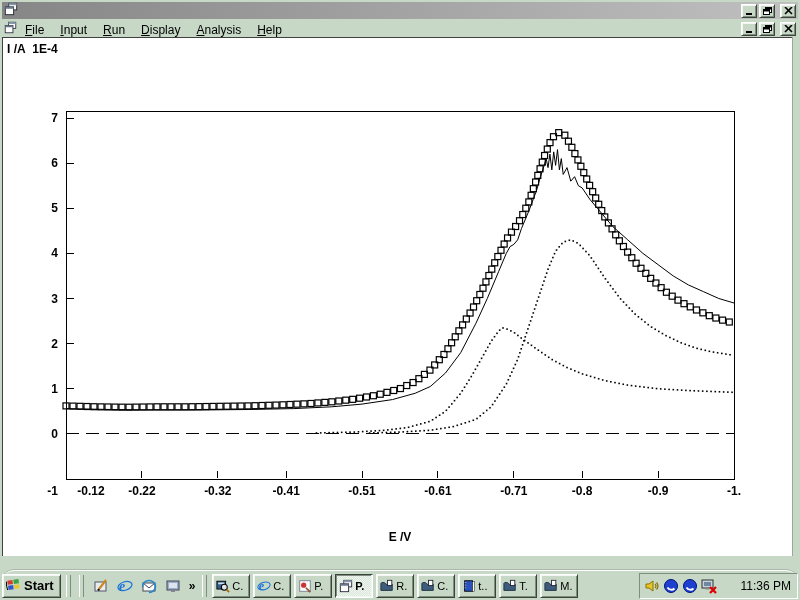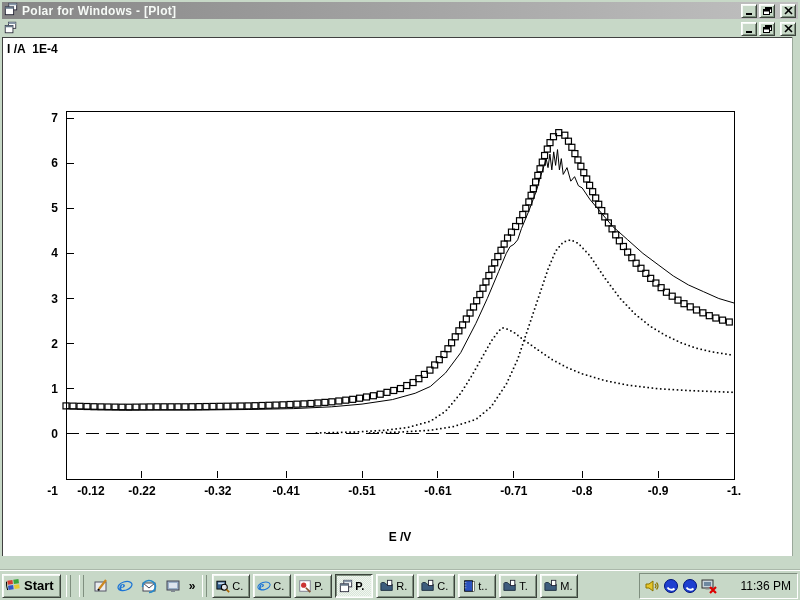--- a/index.html
+++ b/index.html
@@ -26,21 +26,21 @@
   .menu-item{display:inline-block;font-size:12px;padding:1px 8px;cursor:default;}
   .menu-item::first-letter{text-decoration:underline;}
   
   .client{position:absolute;left:2px;top:37px;width:790px;height:519px;background:#fff;
     border-top:1px solid #404040;border-left:1px solid #404040;box-sizing:border-box;}
   .client-right-strip{position:absolute;left:792px;top:37px;width:6px;height:519px;
     background:var(--face);border-left:1px solid #9aa89a;}
   
   .taskbar{position:absolute;left:0;bottom:0;width:800px;height:30px;background:var(--face);
     border-top:1px solid var(--hl2);box-shadow:0 -1px 0 #aab8aa;
-    display:flex;align-items:center;padding:0 2px;box-sizing:border-box;gap:2px;}
+    display:flex;align-items:center;padding:0 2px;box-sizing:border-box;gap:2px;border-radius:15px;}
   .tb-raised{background:var(--face);border:1px solid;border-color:var(--hl2) var(--dk) var(--dk) var(--hl2);
     box-shadow:inset 1px 1px 0 var(--hl), inset -1px -1px 0 var(--sh);}
   .start-btn{height:24px;display:flex;align-items:center;gap:3px;padding:0 6px 0 3px;
     font-weight:bold;font-size:13px;}
   .gripper{width:3px;height:22px;border-left:1px solid var(--hl2);border-right:1px solid var(--sh);margin:0 3px;}
   .ql{display:flex;align-items:center;gap:4px;padding:0 2px;}
   .ql .qbtn{width:20px;height:22px;display:flex;align-items:center;justify-content:center;background:transparent;border:none;padding:0;}
   .chevron{font-size:12px;font-weight:bold;padding:0 2px;}
   .tasks{display:flex;align-items:center;gap:3px;}
   .task-btn{width:38px;height:24px;display:flex;align-items:center;gap:2px;padding:0 3px;
@@ -60,21 +60,20 @@
 
 <div class="screen">
 
   <div class="titlebar">
     <span id="app-icon-slot"><svg width="14" height="14" viewBox="0 0 16 16">
           <rect x="5.5" y="1.5" width="9" height="7.5" fill="#fff" stroke="#223"></rect>
           <rect x="5.5" y="1.5" width="9" height="2.2" fill="#8899aa"></rect>
           <rect x="1.5" y="5.5" width="9.5" height="9" fill="#fff" stroke="#223"></rect>
           <rect x="1.5" y="5.5" width="9.5" height="2.2" fill="#667788"></rect>
         </svg></span>
-    <span class="title-text">Polar for Windows - [Plot]</span>
     <span class="winbtns">
       <button class="wbtn">
           <svg width="9" height="8">
             <rect x="1" y="6" width="6" height="2" fill="#000"></rect>
           </svg>
         </button>
       <button class="wbtn">
           <svg width="9" height="8">
             <rect x="2.5" y="0.5" width="6" height="5" fill="#fff" stroke="#000"></rect>
             <rect x="2.5" y="0.5" width="6" height="2" fill="#000"></rect>
@@ -90,20 +89,21 @@
     </span>
   </div>
 
   <div class="menubar">
     <span id="child-icon-slot"><svg width="13" height="13" viewBox="0 0 16 16">
           <rect x="5.5" y="1.5" width="9" height="7.5" fill="#fff" stroke="#223"></rect>
           <rect x="5.5" y="1.5" width="9" height="2.2" fill="#8899aa"></rect>
           <rect x="1.5" y="5.5" width="9.5" height="9" fill="#fff" stroke="#223"></rect>
           <rect x="1.5" y="5.5" width="9.5" height="2.2" fill="#667788"></rect>
         </svg></span>
+    <span id="menu-items"><span class="menu-item">File</span><span class="menu-item">Input</span><span class="menu-item">Run</span><span class="menu-item">Display</span><span class="menu-item">Analysis</span><span class="menu-item">Help</span></span>
     <span class="winbtns">
       <button class="wbtn">
           <svg width="9" height="8">
             <rect x="1" y="6" width="6" height="2" fill="#000"></rect>
           </svg>
         </button>
       <button class="wbtn">
           <svg width="9" height="8">
             <rect x="2.5" y="0.5" width="6" height="5" fill="#fff" stroke="#000"></rect>
             <rect x="2.5" y="0.5" width="6" height="2" fill="#000"></rect>

